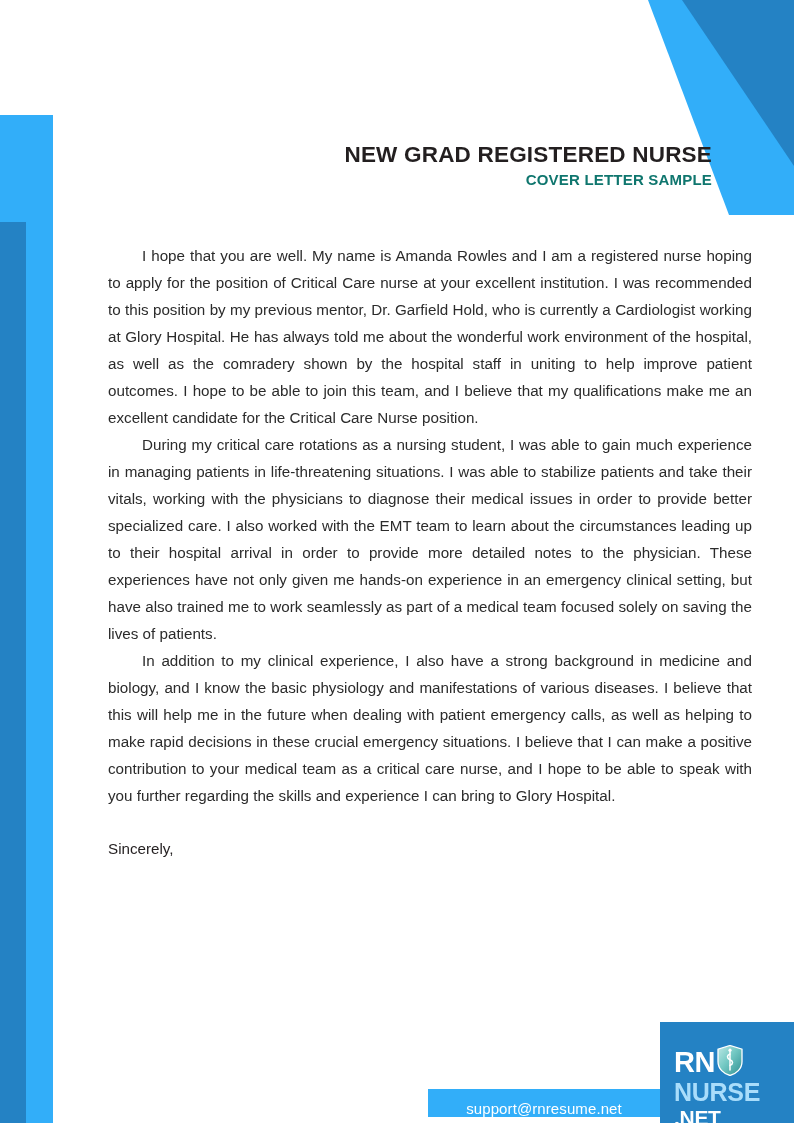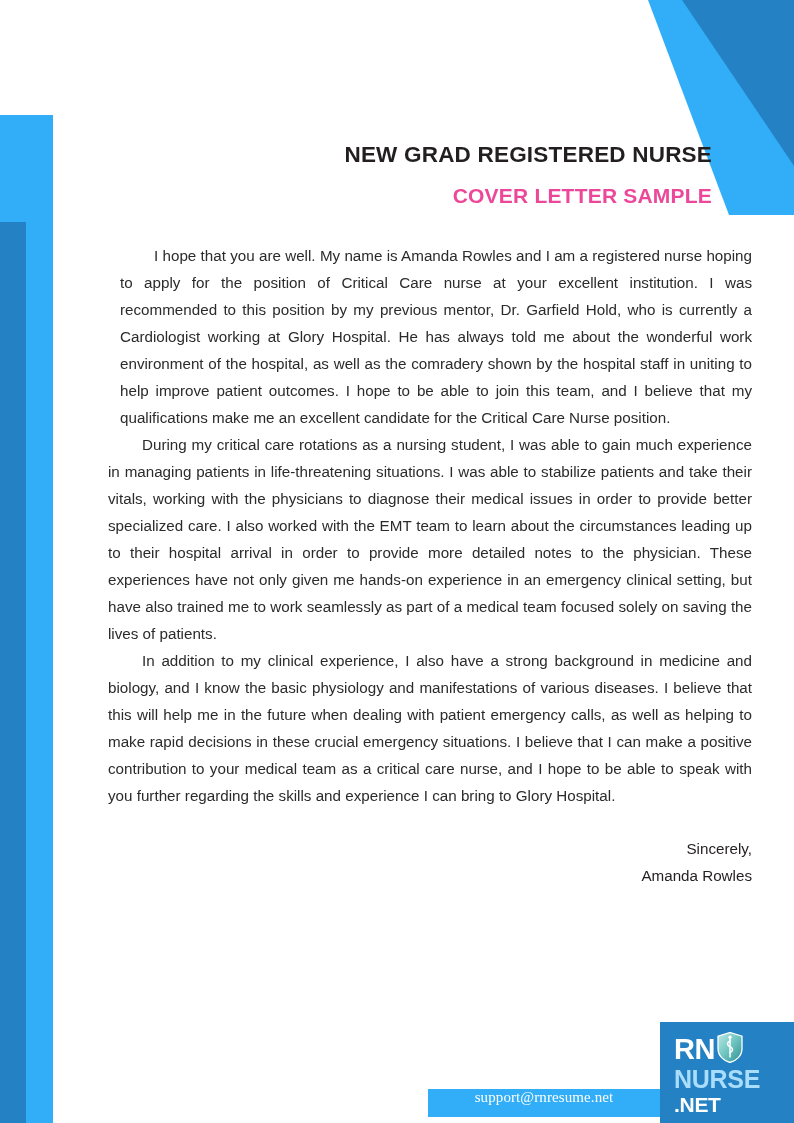--- a/index.html
+++ b/index.html
@@ -25,56 +25,56 @@
     background:#2482c4;
   }
 
   
   .heading { position:absolute; left:108px; top:140px; width:604px; text-align:right; }
   .heading h1 {
     font-size:22.5px; font-weight:bold; letter-spacing:.2px;
     color:#231f20; line-height:1.32; white-space:nowrap;
   }
   .heading h2 {
-    font-size:21px; font-weight:bold; letter-spacing:.2px;
-    color:#ec4899; line-height:1.36; margin-top:12px; white-space:nowrap;
+    font-size:15px; font-weight:bold; letter-spacing:.2px;
+    color:#0f766e; line-height:1.36; margin-top:0; white-space:nowrap;
   }
 
   
   .letter { position:absolute; left:108px; top:242px; width:644px; }
   .salutation {
     font-size:15.2px; font-weight:bold; color:#231f20;
     line-height:1.5; margin-bottom:28px;
   }
   .letter p.body {
     font-size:15.2px; color:#2b2b2b; line-height:27px;
     text-align:justify; text-justify:inter-word;
     text-indent:34px;
   }
-  .letter p.body.first { margin-bottom:0;margin-left:12px; }
-  .signoff { margin-top:26px;text-align:right; }
+  .letter p.body.first { margin-bottom:0; }
+  .signoff { margin-top:26px; }
   .signoff div {
     font-size:15.2px; color:#231f20; line-height:27px;
   }
 
   
   .email-bar {
     position:absolute; left:428px; top:1089px; width:232px; height:28px;
     background:#32aef9;
-    display:flex; align-items:flex-start; justify-content:center;font-family:Liberation Serif, serif;
+    display:flex; align-items:flex-end; justify-content:center;
   }
   .email-bar span {
     color:#ffffff; font-size:15px; letter-spacing:.1px;
   }
   .logo-block {
     position:absolute; left:660px; top:1022px; width:134px; height:101px;
     background:#2482c4;
   }
   .logo-inner { position:absolute; left:14px; top:13px; width:110px; height:78px; }
-  .logo-row1 { display:flex; align-items:flex-start; height:30px; }
+  .logo-row1 { display:flex; align-items:flex-start; height:30px;margin-top:13px; }
   .logo-rn {
     font-size:29px; font-weight:bold; color:#ffffff;
     letter-spacing:-0.5px; line-height:29px; font-family:"Liberation Sans", sans-serif;
   }
   .shield { margin-left:2px; margin-top:-3px; }
   .logo-resume {
     font-size:25px; font-weight:bold; color:#a9ddfb;
     letter-spacing:-0.3px; line-height:26px; margin-top:1px;
   }
   .logo-net {
@@ -101,21 +101,20 @@
     <h1>NEW GRAD REGISTERED NURSE</h1>
     <h2>COVER LETTER SAMPLE</h2>
   </div>
 
   <div class="letter">
     <p class="body first">I hope that you are well. My name is Amanda Rowles and I am a registered nurse hoping to apply for the position of Critical Care nurse at your excellent institution. I was recommended to this position by my previous mentor, Dr. Garfield Hold, who is currently a Cardiologist working at Glory Hospital. He has always told me about the wonderful work environment of the hospital, as well as the comradery shown by the hospital staff in uniting to help improve patient outcomes. I hope to be able to join this team, and I believe that my qualifications make me an excellent candidate for the Critical Care Nurse position.</p>
     <p class="body">During my critical care rotations as a nursing student, I was able to gain much experience in managing patients in life-threatening situations. I was able to stabilize patients and take their vitals, working with the physicians to diagnose their medical issues in order to provide better specialized care. I also worked with the EMT team to learn about the circumstances leading up to their hospital arrival in order to provide more detailed notes to the physician. These experiences have not only given me hands-on experience in an emergency clinical setting, but have also trained me to work seamlessly as part of a medical team focused solely on saving the lives of patients.</p>
     <p class="body">In addition to my clinical experience, I also have a strong background in medicine and biology, and I know the basic physiology and manifestations of various diseases. I believe that this will help me in the future when dealing with patient emergency calls, as well as helping to make rapid decisions in these crucial emergency situations. I believe that I can make a positive contribution to your medical team as a critical care nurse, and I hope to be able to speak with you further regarding the skills and experience I can bring to Glory Hospital.</p>
     <div class="signoff">
       <div>Sincerely,</div>
-      <div>Amanda Rowles</div>
     </div>
   </div>
 
   <div class="email-bar">
     <span>support@rnresume.net</span>
   </div>
 
   <div class="logo-block">
     <div class="logo-inner">
       <div class="logo-row1">

